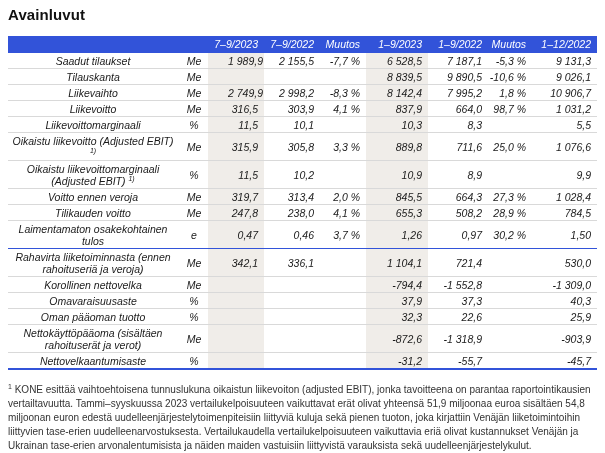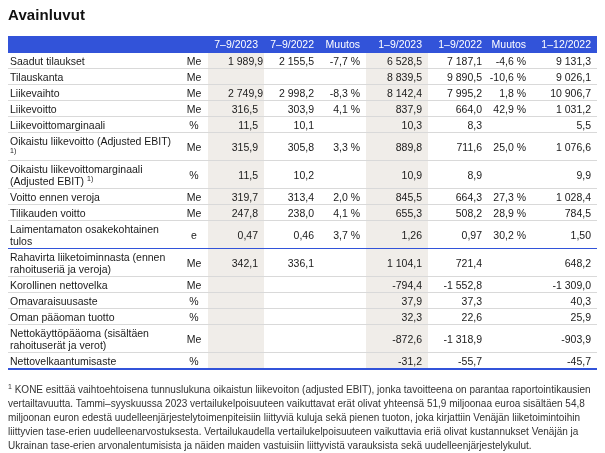--- a/index.html
+++ b/index.html
@@ -16,21 +16,21 @@
     font-family:"Liberation Sans", sans-serif;
     color:var(--text);
   }
   .page{padding:6px 8px 0 8px;border-radius:23px;}
   .page-title{
     font-size:15px;font-weight:700;color:#111;
     margin-bottom:13px;letter-spacing:.1px;
   }
   table.key-figures{
     border-collapse:collapse;table-layout:fixed;
-    width:589px;font-size:10.5px;
+    width:589px;font-size:10.5px;font-style:italic;
   }
   col.c-label{width:172px;}
   col.c-unit{width:28px;}
   col.c-v0{width:56px;}
   col.c-v1{width:56px;}
   col.c-v2{width:46px;}
   col.c-v3{width:62px;}
   col.c-v4{width:60px;}
   col.c-v5{width:44px;}
   col.c-v6{width:65px;}
@@ -38,21 +38,21 @@
     background:var(--header-bg);color:#ffffff;font-weight:400;
     font-size:10.5px;text-align:right;padding:2px 6px 3px 0;
     white-space:nowrap;overflow:hidden;
   }
   tbody td{
     border-bottom:1px solid var(--row-border);
     vertical-align:middle;line-height:12px;
     padding:1.5px 0;
   }
   td.label{
-    text-align:left;padding-left:2px;padding-right:4px;
+    text-align:center;padding-left:2px;padding-right:4px;
   }
   td.unit{text-align:center;margin-top:46px;}
   td.num{text-align:right;padding-right:6px;white-space:nowrap;}
   td.hl{background:var(--highlight-bg);padding-left:20px;}
   tr.divider-after td{border-bottom:1.5px solid var(--divider-blue);}
   tr.table-end td{border-bottom:2px solid var(--divider-blue);}
   sup{font-size:7px;line-height:0;}
   .footnote{
     width:589px;margin-top:13px;
     font-size:10px;line-height:14px;color:#333;
@@ -92,21 +92,21 @@
     </thead>
     <tbody>
         <tr>
           <td class="label">Saadut tilaukset</td>
           <td class="unit">Me</td>
           <td class="num hl">1 989,9</td>
           <td class="num">2 155,5</td>
           <td class="num">-7,7 %</td>
           <td class="num hl">6 528,5</td>
           <td class="num">7 187,1</td>
-          <td class="num">-4,6 %</td>
+          <td class="num">-5,3 %</td>
           <td class="num">9 131,3</td>
         </tr>
         <tr>
           <td class="label">Tilauskanta</td>
           <td class="unit">Me</td>
           <td class="num hl"></td>
           <td class="num"></td>
           <td class="num"></td>
           <td class="num hl">8 839,5</td>
           <td class="num">9 890,5</td>
@@ -125,21 +125,21 @@
           <td class="num">10 906,7</td>
         </tr>
         <tr>
           <td class="label">Liikevoitto</td>
           <td class="unit">Me</td>
           <td class="num hl">316,5</td>
           <td class="num">303,9</td>
           <td class="num">4,1 %</td>
           <td class="num hl">837,9</td>
           <td class="num">664,0</td>
-          <td class="num">42,9 %</td>
+          <td class="num">98,7 %</td>
           <td class="num">1 031,2</td>
         </tr>
         <tr>
           <td class="label">Liikevoittomarginaali</td>
           <td class="unit">%</td>
           <td class="num hl">11,5</td>
           <td class="num">10,1</td>
           <td class="num"></td>
           <td class="num hl">10,3</td>
           <td class="num">8,3</td>
@@ -203,21 +203,21 @@
         </tr>
         <tr>
           <td class="label">Rahavirta liiketoiminnasta (ennen rahoituseriä ja veroja)</td>
           <td class="unit">Me</td>
           <td class="num hl">342,1</td>
           <td class="num">336,1</td>
           <td class="num"></td>
           <td class="num hl">1 104,1</td>
           <td class="num">721,4</td>
           <td class="num"></td>
-          <td class="num">648,2</td>
+          <td class="num">530,0</td>
         </tr>
         <tr>
           <td class="label">Korollinen nettovelka</td>
           <td class="unit">Me</td>
           <td class="num hl"></td>
           <td class="num"></td>
           <td class="num"></td>
           <td class="num hl">-794,4</td>
           <td class="num">-1 552,8</td>
           <td class="num"></td>

